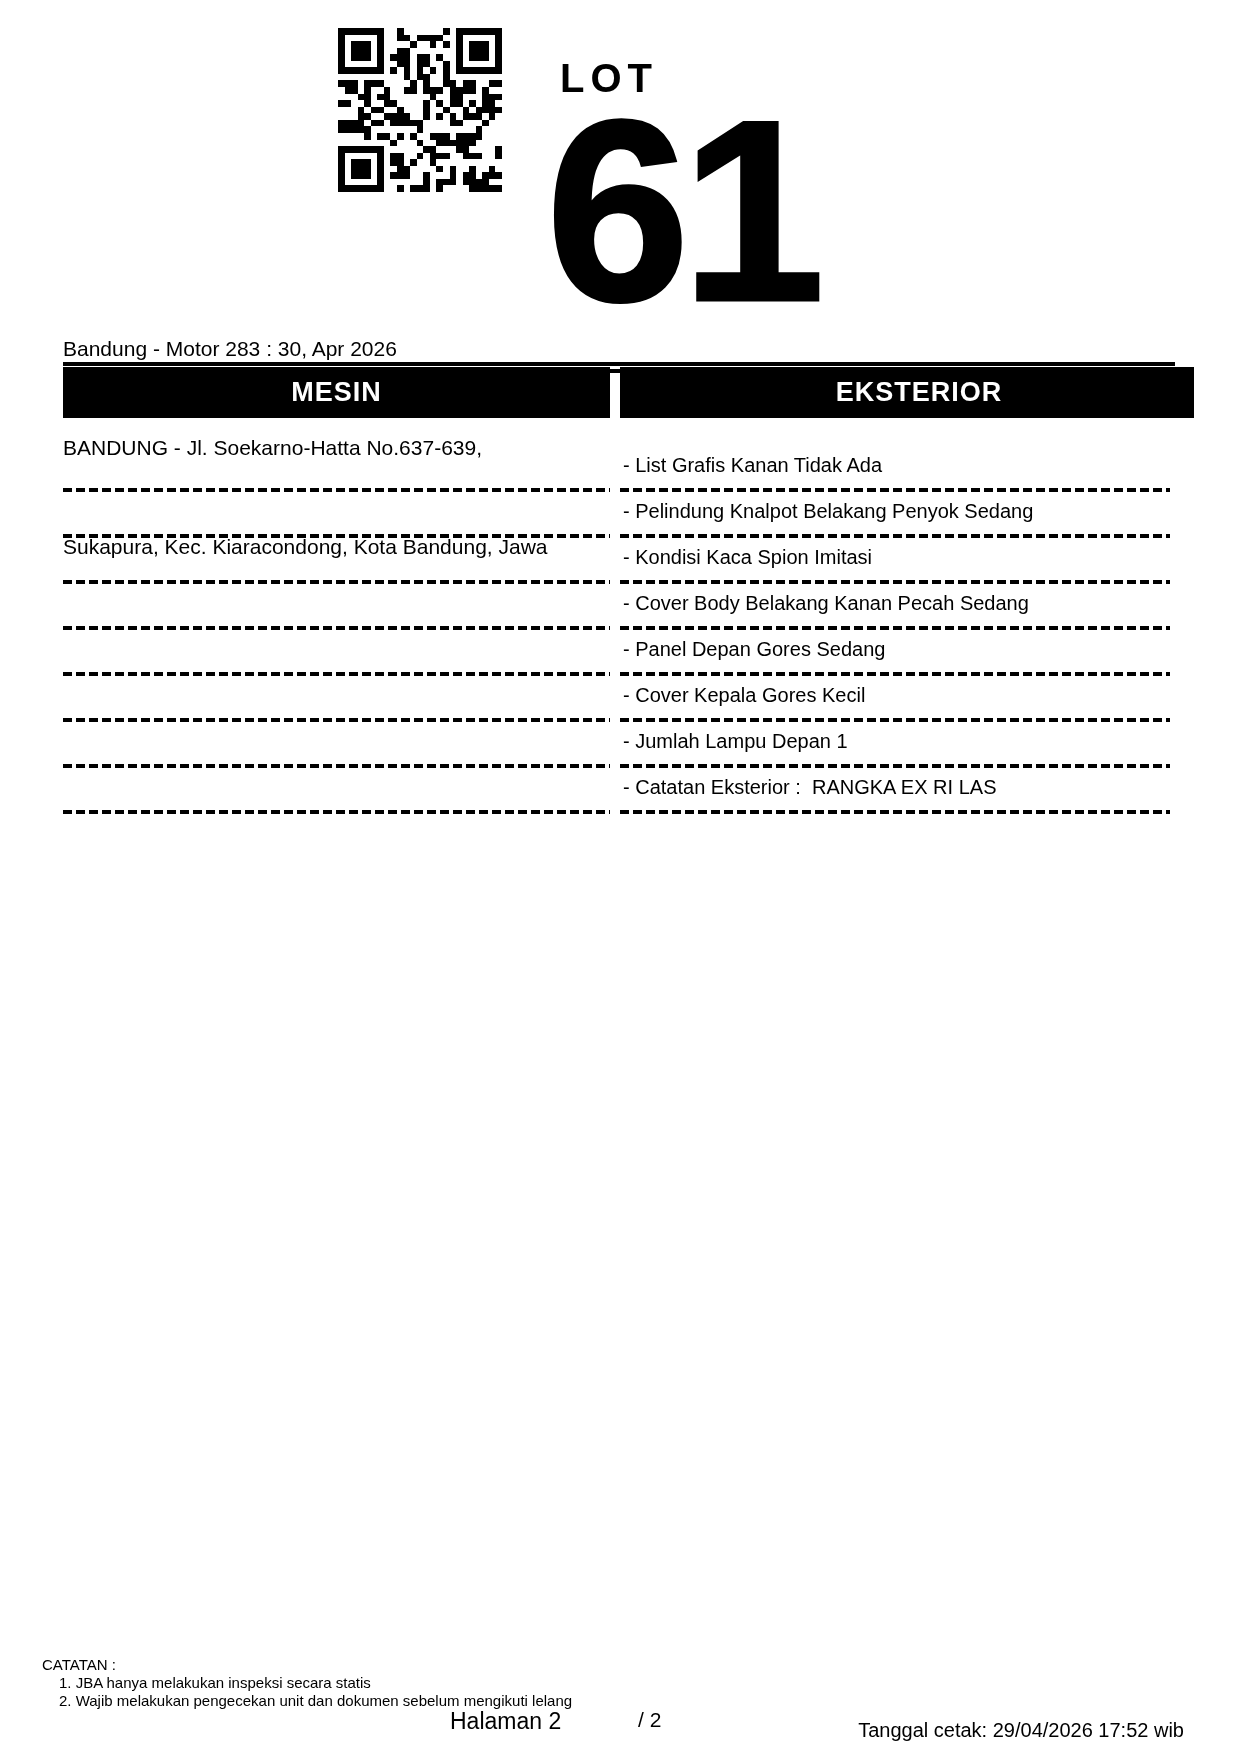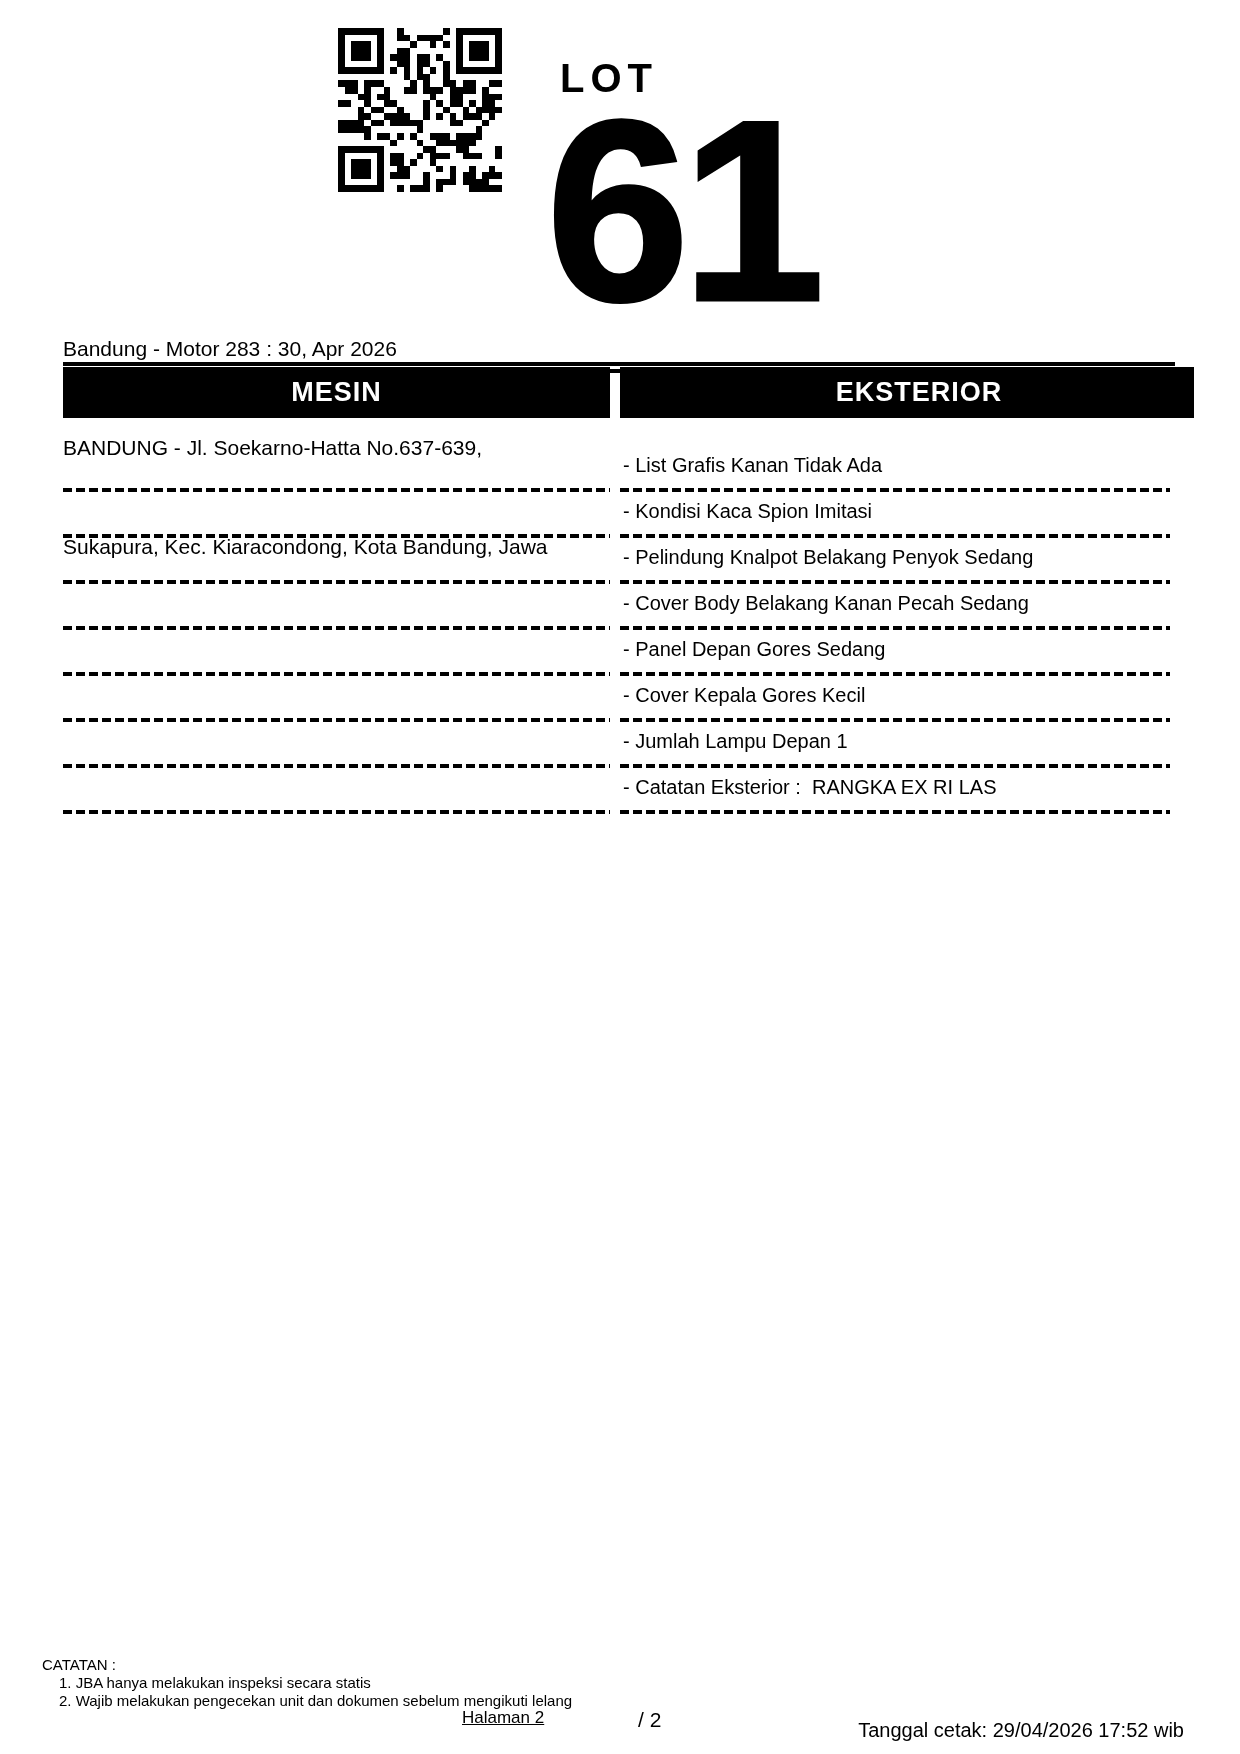--- a/index.html
+++ b/index.html
@@ -48,21 +48,21 @@
     background:repeating-linear-gradient(90deg,#000 0 9px,transparent 9px 13px);
   }
   .row-text{
     position:absolute;left:3px;top:8px;
     font-size:20px;white-space:pre;
   }
   
   #notes{position:absolute;left:42px;top:1656px;font-size:15px;line-height:18px;}
   #notes .note-item{margin-left:17px;}
   
-  #page-number{position:absolute;left:462px;top:1708px;font-size:17px;text-decoration:underline;}
+  #page-number{position:absolute;left:450px;top:1708px;font-size:23px;}
   #page-total{position:absolute;left:638px;top:1708px;font-size:21px;}
   #print-date{position:absolute;right:56px;top:1719px;font-size:20px;}
 </style>
 </head>
 <body>
 
 <div id="page">
 
   <svg id="qr" viewBox="0 0 25 25" shape-rendering="crispEdges" fill="#000">
       <rect x="0" y="0" width="1" height="1"></rect>
@@ -409,25 +409,25 @@
       <div class="row">
         <div class="dash"></div>
       </div>
     </div>
   <div id="eksterior-rows" class="col-rows">
       <div class="row">
         <span class="row-text">- List Grafis Kanan Tidak Ada</span>
         <div class="dash"></div>
       </div>
       <div class="row">
+        <span class="row-text">- Pelindung Knalpot Belakang Penyok Sedang</span>
+        <div class="dash"></div>
+      </div>
+      <div class="row">
         <span class="row-text">- Kondisi Kaca Spion Imitasi</span>
-        <div class="dash"></div>
-      </div>
-      <div class="row">
-        <span class="row-text">- Pelindung Knalpot Belakang Penyok Sedang</span>
         <div class="dash"></div>
       </div>
       <div class="row">
         <span class="row-text">- Cover Body Belakang Kanan Pecah Sedang</span>
         <div class="dash"></div>
       </div>
       <div class="row">
         <span class="row-text">- Panel Depan Gores Sedang</span>
         <div class="dash"></div>
       </div>

